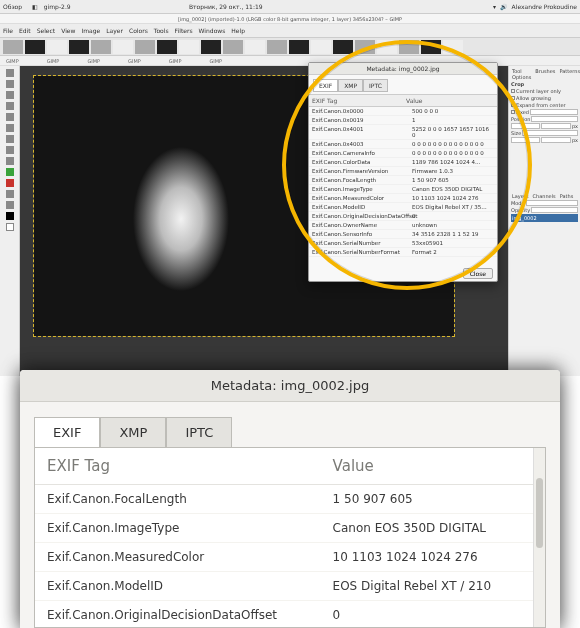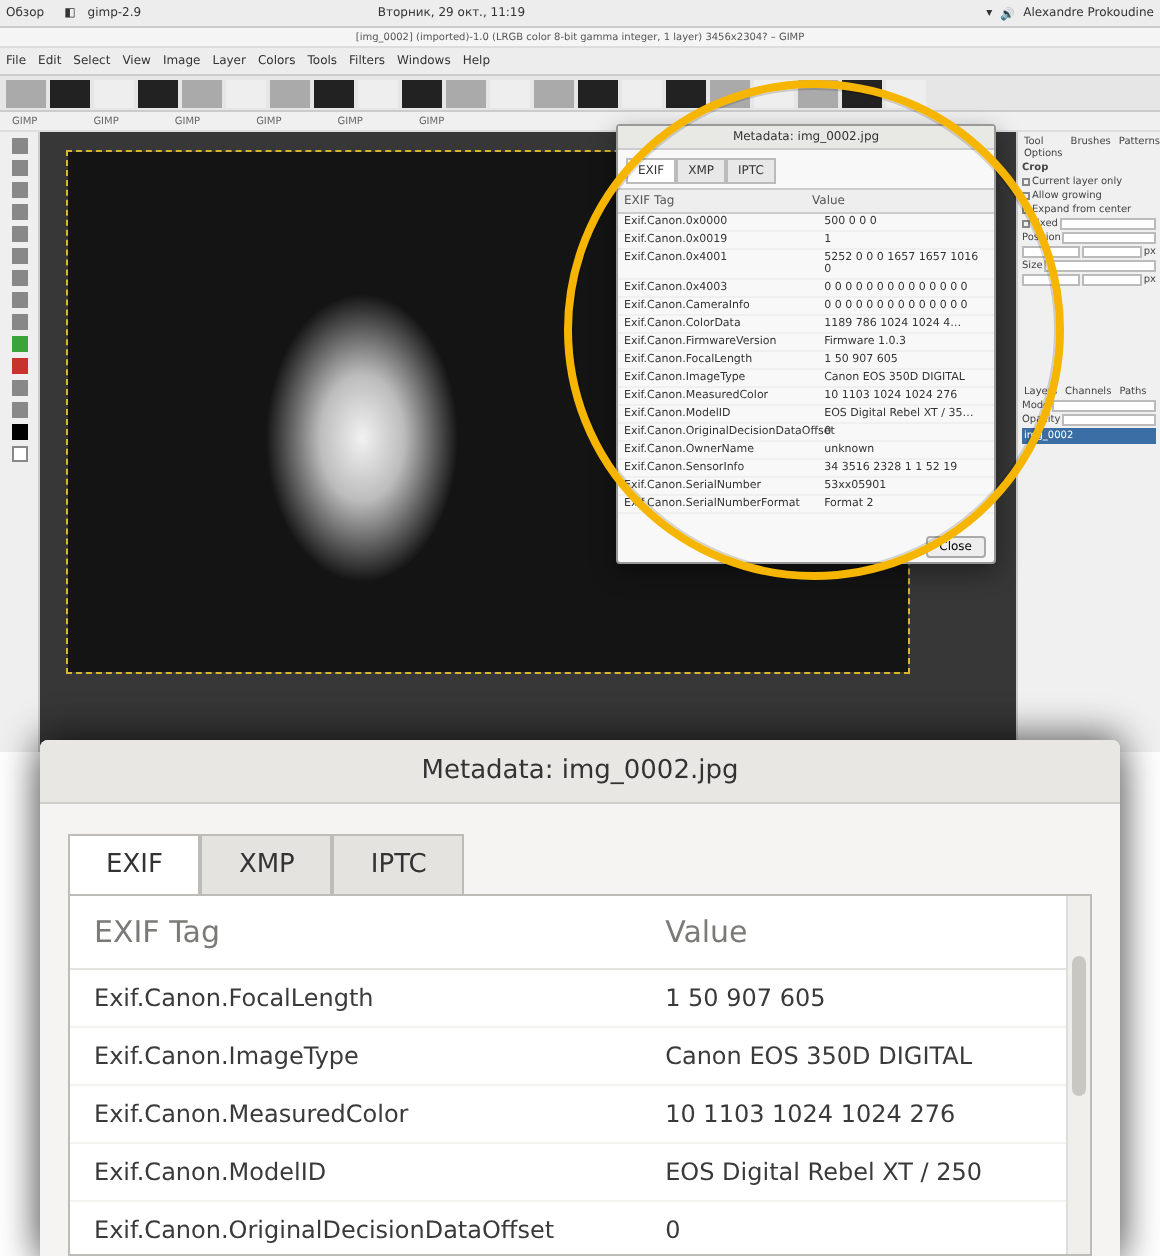--- a/index.html
+++ b/index.html
@@ -400,21 +400,21 @@
           <tr>
             <td>Exif.Canon.ImageType</td>
             <td>Canon EOS 350D DIGITAL</td>
           </tr>
           <tr>
             <td>Exif.Canon.MeasuredColor</td>
             <td>10 1103 1024 1024 276</td>
           </tr>
           <tr>
             <td>Exif.Canon.ModelID</td>
-            <td>EOS Digital Rebel XT / 250</td>
+            <td>EOS Digital Rebel XT / 210</td>
           </tr>
           <tr>
             <td>Exif.Canon.OriginalDecisionDataOffset</td>
             <td>0</td>
           </tr>
         </tbody>
     </table>
     <div class="scrollbar">
       <div class="thumb"></div>
     </div>

